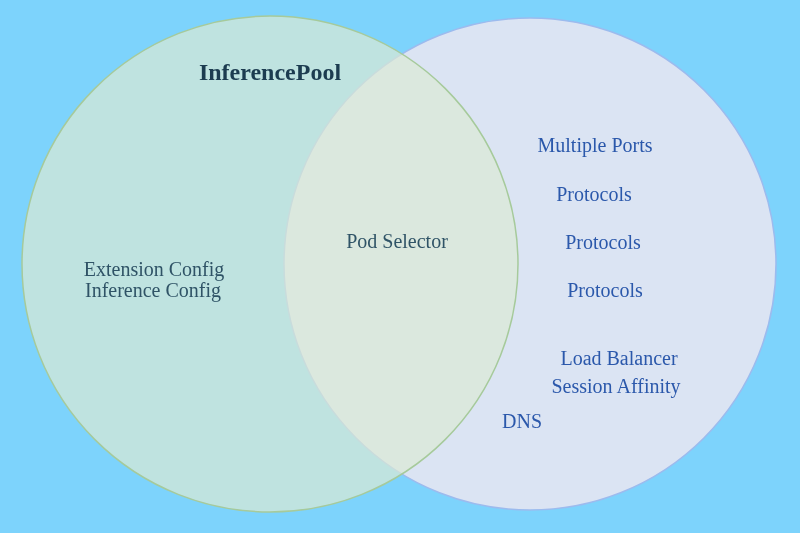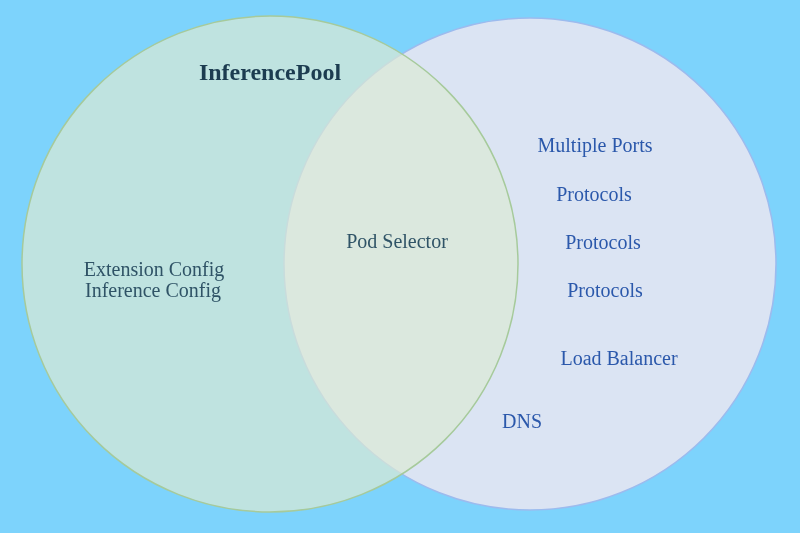--- a/index.html
+++ b/index.html
@@ -57,15 +57,16 @@
   <div class="vtext teal-text li0">Extension Config</div>
   <div class="vtext teal-text li1">Inference Config</div>
 
   <div class="vtext teal-text mi0">Pod Selector</div>
 
   <div class="vtext blue-text ri0">Multiple Ports</div>
   <div class="vtext blue-text ri1">Protocols</div>
   <div class="vtext blue-text ri2">Protocols</div>
   <div class="vtext blue-text ri3">Protocols</div>
   <div class="vtext blue-text ri4">Load Balancer</div>
+  <div class="vtext blue-text ri5">Session Affinity</div>
   <div class="vtext blue-text ri6">DNS</div>
 
 </div>
 
 </body></html>

